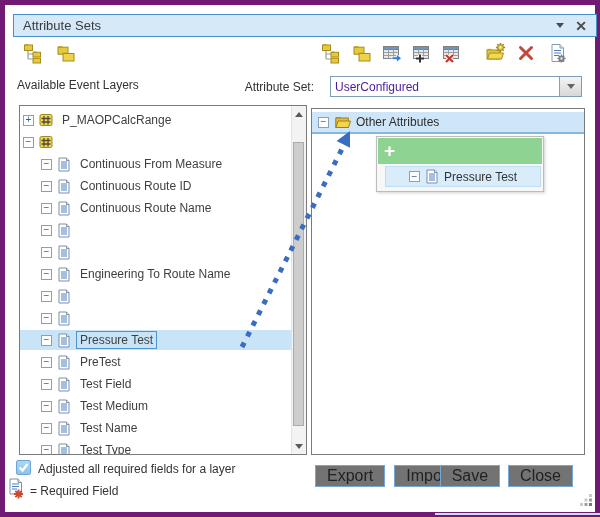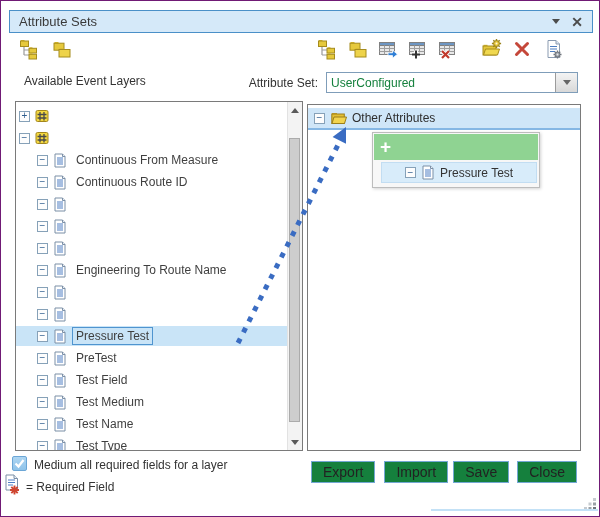--- a/index.html
+++ b/index.html
@@ -4,48 +4,48 @@
 <style>
   * { box-sizing: border-box; margin: 0; padding: 0; }
   html,body { width:600px; height:517px; }
   body {
     font-family: "Liberation Sans", sans-serif;
     background: #fff;
     position: relative;
     overflow: hidden;
     color: #3c3c3c;
   }
-  .frame { position:absolute; inset:0; border:1px solid #701a75; background:#fff; }
+  .frame { position:absolute; inset:0; border:5px solid #701a75; background:#fff; }
 
   
   .titlebar {
     position:absolute; left:8px; top:9px; width:584px; height:23px;
     background:#d5e9f9; border:1px solid #4a90c8;
     display:flex; align-items:center;
   }
   .title { margin-left:9px; font-size:13px; color:#3a3a3a; }
   .titlebar-btns { margin-left:auto; display:flex; align-items:center; gap:11px; margin-right:9px; }
   .caret-down { width:0; height:0; border-left:4px solid transparent; border-right:4px solid transparent; border-top:5px solid #4c4c4c; }
   .close-x { font-size:14px; color:#4c4c4c; font-weight:bold; line-height:14px; cursor:default; }
 
   
   .toolbar-left  { position:absolute; left:18px;  top:36px; display:flex; gap:10px; }
   .toolbar-right { position:absolute; left:316px; top:36px; display:flex; gap:8px;  }
   .tbtn { width:22px; height:24px; display:flex; align-items:center; justify-content:center; }
   .toolbar-right .tbtn:nth-child(6) { margin-left:14px; }
   .toolbar-right .tbtn:nth-child(8) { margin-left:2px; }
 
   
-  .available-label { position:absolute; left:23px; top:73px; font-size:12px; color:#333; }
+  .available-label { position:absolute; left:12px; top:73px; font-size:12px; color:#333; }
   .attrset-label   { position:absolute; right:281px; top:75px; font-size:12px; color:#333; white-space:nowrap; }
   .combo {
     position:absolute; left:325px; top:71px; width:252px; height:21px;
     border:1px solid #7f9db9; background:#fff; display:flex; align-items:center;
   }
-  .combo-value { flex:1; font-size:12px; padding-left:4px; color:#15803d; white-space:nowrap; overflow:hidden; }
+  .combo-value { flex:1; font-size:12px; padding-left:4px; color:#4c1d95; white-space:nowrap; overflow:hidden; }
   .combo-btn {
     width:22px; height:100%; border-left:1px solid #9b9b9b;
     background:linear-gradient(#f4f4f4,#d8d8d8);
     display:flex; align-items:center; justify-content:center;
   }
   .combo-btn .caret-down { border-top-color:#666; }
 
   
   .left-panel {
     position:absolute; left:14px; top:100px; width:288px; height:350px;
@@ -108,22 +108,22 @@
     background:linear-gradient(#aed6f2,#8fc3ea); border:1px solid #6ba6d6; border-radius:2px;
     display:flex; align-items:center; justify-content:center;
   }
   .checkbox .check { display:none; }
   .checkbox.checked .check { display:block; }
   .checkbox-label { position:absolute; left:33px; top:457px; font-size:12px; color:#333; }
   .required-icon { position:absolute; left:4px; top:473px; width:17px; height:22px; }
   .required-label { position:absolute; left:25px; top:479px; font-size:12px; color:#333; }
 
   .btn {
-    height:22px; background:#15803d; border:1px solid #74a7d4; color:#222;
-    font-family:"Liberation Sans",sans-serif; font-size:14px; padding:0 11px; line-height:20px;text-align:right;
+    height:22px; background:#737373; border:1px solid #74a7d4; color:#222;
+    font-family:"Liberation Sans",sans-serif; font-size:16px; padding:0 11px; line-height:20px;text-align:right;
   }
   .btn-group-left  { position:absolute; left:310px; top:460px; display:flex; gap:9px; }
   .btn-group-right { position:absolute; right:22px; top:460px; display:flex; gap:8px; }
 
   .resize-grip { position:absolute; right:2px; bottom:5px; width:14px; height:14px; }
   .bottom-edge-line { position:absolute; left:430px; top:508px; width:167px; height:2px; background:#c3e1f6; }
 </style>
 </head>
 <body>
 
@@ -247,20 +247,21 @@
   <div class="left-panel">
     <div class="tree">
         <div class="tree-row lvl0" style="top: 4px;">
           <span class="expander">+</span>
           <span class="tree-icon">
             <svg width="14" height="14" viewBox="0 0 14 14">
               <rect x="1" y="1.5" width="12" height="11" rx="1.5" fill="#f4d83f" stroke="#a3861c"></rect>
               <path d="M5 3 V11.5 M9 3 V11.5 M2.5 5.5 H11.5 M2.5 9 H11.5" stroke="#4a4a4a" stroke-width="1.3"></path>
             </svg>
           </span>
+          <span class="tree-label">P_MAOPCalcRange</span>
         </div>
         <div class="tree-row lvl0" style="top: 26px;">
           <span class="expander">−</span>
           <span class="tree-icon">
             <svg width="14" height="14" viewBox="0 0 14 14">
               <rect x="1" y="1.5" width="12" height="11" rx="1.5" fill="#f4d83f" stroke="#a3861c"></rect>
               <path d="M5 3 V11.5 M9 3 V11.5 M2.5 5.5 H11.5 M2.5 9 H11.5" stroke="#4a4a4a" stroke-width="1.3"></path>
             </svg>
           </span>
         </div>
@@ -288,20 +289,21 @@
         </div>
         <div class="tree-row lvl1" style="top: 92px;">
           <span class="expander">−</span>
           <span class="tree-icon">
             <svg width="12" height="15" viewBox="0 0 12 15">
               <path d="M1 1 H8.5 L11 3.5 V14 H1 Z" fill="#fff" stroke="#7b8fa6"></path>
               <path d="M8.5 1 V3.5 H11" fill="#e8eef5" stroke="#7b8fa6"></path>
               <path d="M3 5 H9 M3 7 H9 M3 9 H9 M3 11 H9" stroke="#4f7fc4" stroke-width="1.1"></path>
             </svg>
           </span>
+          <span class="tree-label">Continuous Route Name</span>
         </div>
         <div class="tree-row lvl1" style="top: 114px;">
           <span class="expander">−</span>
           <span class="tree-icon">
             <svg width="12" height="15" viewBox="0 0 12 15">
               <path d="M1 1 H8.5 L11 3.5 V14 H1 Z" fill="#fff" stroke="#7b8fa6"></path>
               <path d="M8.5 1 V3.5 H11" fill="#e8eef5" stroke="#7b8fa6"></path>
               <path d="M3 5 H9 M3 7 H9 M3 9 H9 M3 11 H9" stroke="#4f7fc4" stroke-width="1.1"></path>
             </svg>
           </span>
@@ -457,21 +459,21 @@
   <svg class="arrow-svg" viewBox="0 0 140 240">
     <line x1="22" y1="232" x2="122" y2="34" stroke="#3a6cc2" stroke-width="5" stroke-dasharray="5 7"></line>
     <polygon points="130,16 130,32.8 116.6,26" fill="#3a6cc2"></polygon>
   </svg>
 
   <div class="checkbox checked">
     <svg class="check" width="13" height="13" viewBox="0 0 13 13">
         <path d="M2.5 6.5 L5.5 9.5 L10.5 3" stroke="#fff" stroke-width="2.2" fill="none"></path>
       </svg>
   </div>
-  <div class="checkbox-label">Medium all required fields for a layer</div>
+  <div class="checkbox-label">Adjusted all required fields for a layer</div>
 
   <span class="required-icon">
     <svg width="17" height="22" viewBox="0 0 17 22">
         <path d="M1 1 H9 L12.5 4.5 V16 H1 Z" fill="#fff" stroke="#7b8fa6"></path>
         <path d="M9 1 V4.5 H12.5" fill="#e8eef5" stroke="#7b8fa6"></path>
         <path d="M3 6 H10 M3 8.5 H10 M3 11 H8" stroke="#4f7fc4" stroke-width="1.1"></path>
         <path d="M9.5 11.5 V20.5 M5 16 H14 M6.3 12.8 L12.7 19.2 M12.7 12.8 L6.3 19.2" stroke="#cf4631" stroke-width="1.9"></path>
       </svg>
   </span>
   <div class="required-label">= Required Field</div>

